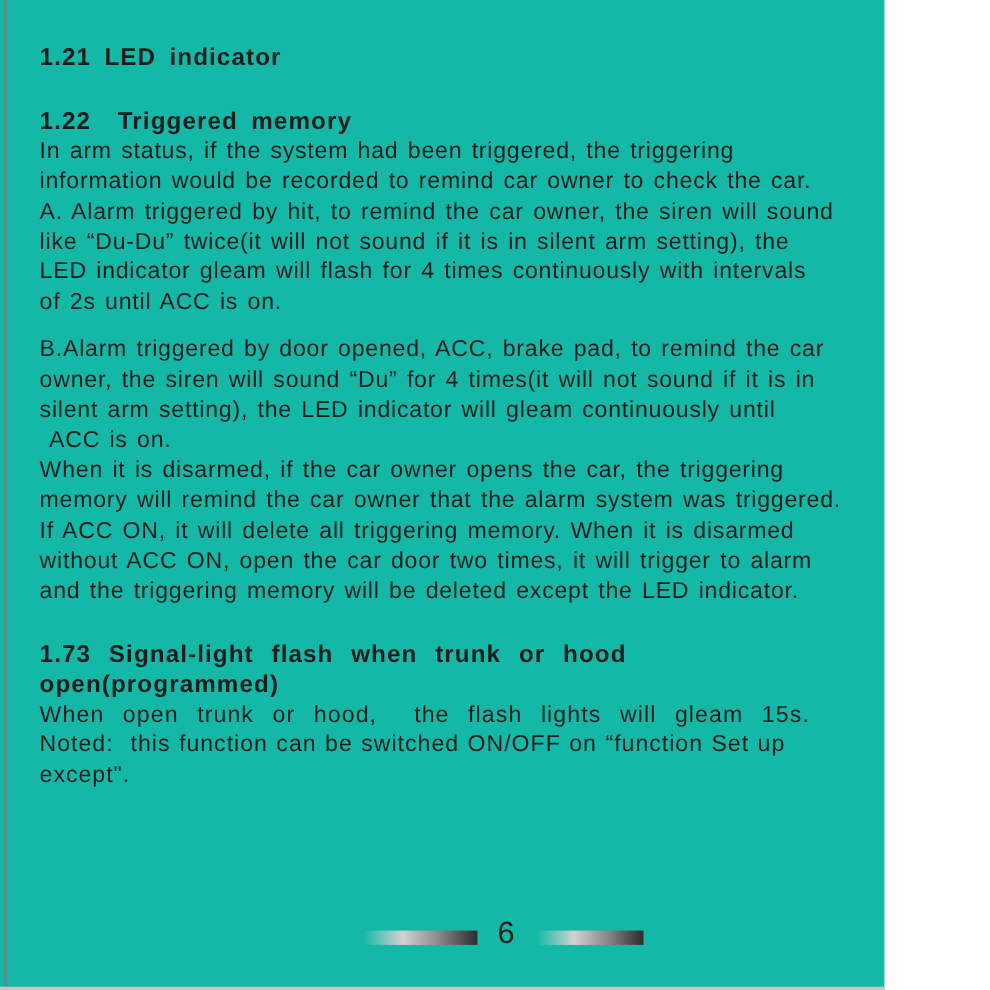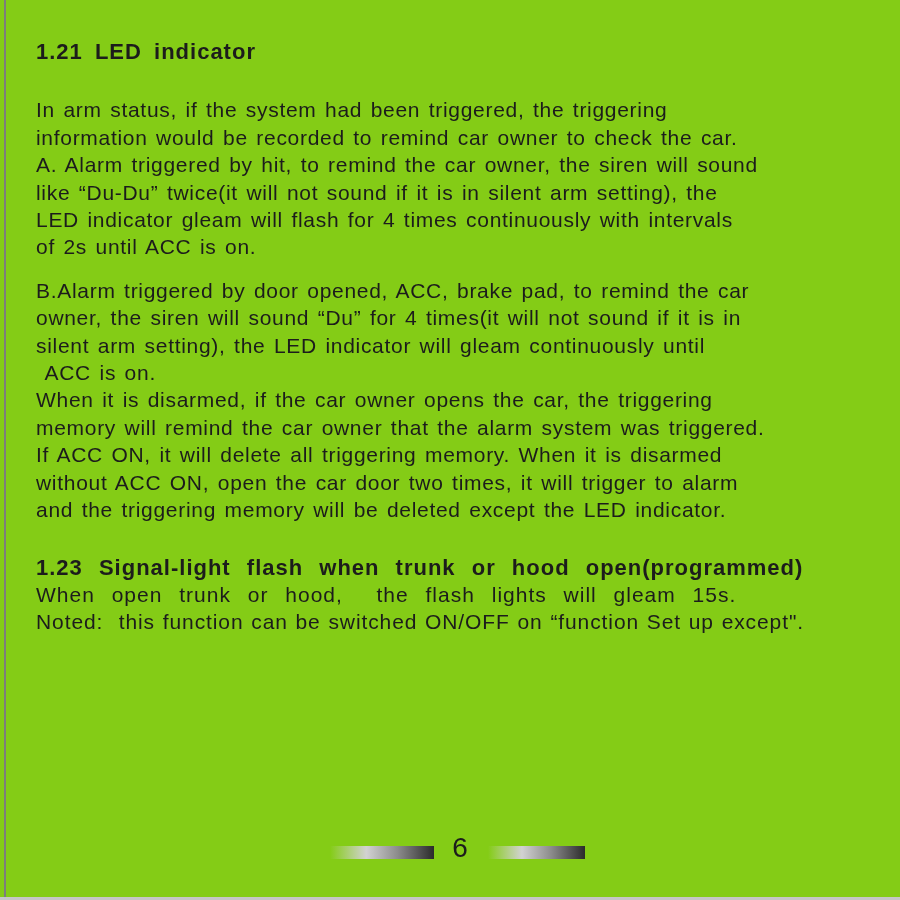--- a/index.html
+++ b/index.html
@@ -2,23 +2,23 @@
 <html><head>
 <meta charset="utf-8">
 <style>
   html, body {
     margin: 0;
     padding: 0;
     background: #ffffff;
   }
   .page {
     position: relative;
-    width: 900px;
+    width: 804px;
     height: 900px;
-    background: #84cc16;
+    background: #14b8a6;
     overflow: hidden;
     font-family: "Liberation Sans", sans-serif;
     color: #1c1c1c;
   }
   .left-rule {
     position: absolute;
     left: 4px;
     top: 0;
     width: 2px;
     height: 897px;
@@ -102,39 +102,40 @@
   <div class="left-rule"></div>
   <div class="bottom-rule"></div>
 
   <div class="content">
 
     <section>
       <h2 class="h">1.21 LED indicator</h2>
     </section>
 
     <section class="sec-122">
+      <h2 class="h">1.22  Triggered memory</h2>
       <p class="body">In arm status, if the system had been triggered, the triggering
 information would be recorded to remind car owner to check the car.
 A. Alarm triggered by hit, to remind the car owner, the siren will sound
 like “Du-Du” twice(it will not sound if it is in silent arm setting), the
 LED indicator gleam will flash for 4 times continuously with intervals
 of 2s until ACC is on.</p>
       <p class="body para-gap">B.Alarm triggered by door opened, ACC, brake pad, to remind the car
 owner, the siren will sound “Du” for 4 times(it will not sound if it is in
 silent arm setting), the LED indicator will gleam continuously until
  ACC is on.
 When it is disarmed, if the car owner opens the car, the triggering
 memory will remind the car owner that the alarm system was triggered.
 If ACC ON, it will delete all triggering memory. When it is disarmed
 without ACC ON, open the car door two times, it will trigger to alarm
 and the triggering memory will be deleted except the LED indicator.</p>
     </section>
 
     <section class="sec-123">
-      <h2 class="h wide-h">1.23 Signal-light flash when trunk or hood open(programmed)</h2>
+      <h2 class="h wide-h">1.73 Signal-light flash when trunk or hood open(programmed)</h2>
       <p class="body wide">When open trunk or hood,  the flash lights will gleam 15s.</p>
       <p class="body noted">Noted:  this function can be switched ON/OFF on “function Set up except".</p>
     </section>
 
   </div>
 
   <div class="footer">
     <div class="grad-bar bar-left"></div>
     <div class="page-num">6</div>
     <div class="grad-bar bar-right"></div>

